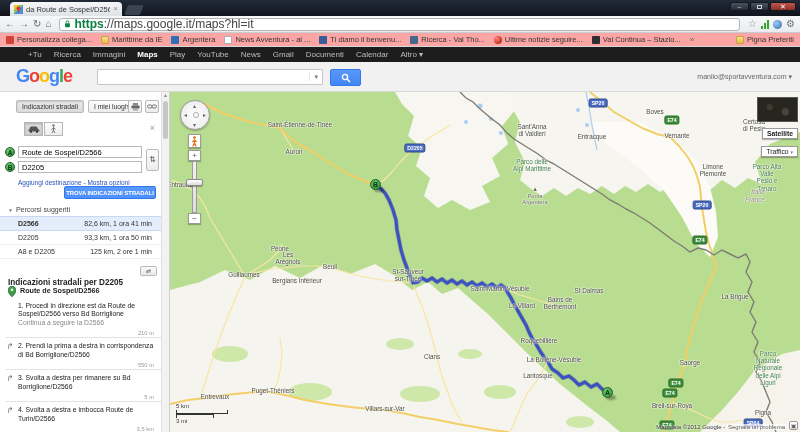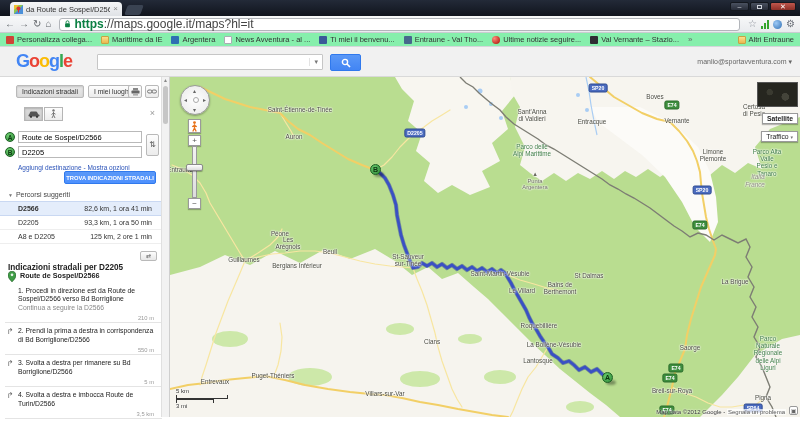--- a/index.html
+++ b/index.html
@@ -28,21 +28,21 @@
   .lock{width:7px;height:8px;flex:0 0 auto;}
   .url{font-size:12px;white-space:nowrap;overflow:hidden;}
   .url .scheme{color:#0b8043;font-weight:bold;}
   .url .rest{color:#444;}
   .ext-bars{display:flex;align-items:flex-end;gap:1px;height:9px;}
   .ext-bars i{display:block;width:2px;background:#34a62c;}
   .ext-blue{width:9px;height:9px;border-radius:50%;background:radial-gradient(circle at 35% 35%,#9cc8f5,#2f6fb3);}
   .star{font-size:10px;color:#8a8f98;line-height:1;}
   .gear{font-size:10px;color:#6a6f78;line-height:1;}
 
-  #bookmarksbar{height:14px;background:#86efac;border-bottom:1px solid #d4d6da;
+  #bookmarksbar{height:14px;background:#fca5a5;border-bottom:1px solid #d4d6da;
     display:flex;align-items:center;padding:0 6px;gap:9px;font-size:7.5px;color:#333;white-space:nowrap;}
   .bm{display:flex;align-items:center;gap:3px;}
   .bmi{width:8px;height:8px;border-radius:1px;display:inline-block;position:relative;flex:0 0 auto;
     font-size:6px;color:#fff;text-align:center;line-height:8px;font-weight:bold;}
   .m-red{background:#cf4437;}
   .folder{background:linear-gradient(#fbe08b,#e9b84f);border:1px solid #c9a244;}
   .translator{background:#2f6fb3;}
   .page{background:#fff;border:1px solid #a9adb3;}
   .facebook{background:#3a5a98;}
   .mountain{background:#46688c;}
@@ -224,43 +224,56 @@
         <div class="bm">
           <span class="bmi translator"></span>
           <span>Argentera</span>
         </div>
         <div class="bm">
           <span class="bmi page"></span>
           <span>News Avventura - al ...</span>
         </div>
         <div class="bm">
           <span class="bmi facebook"></span>
-          <span>Ti miei il benvenu...</span>
+          <span>Ti diamo il benvenu...</span>
         </div>
         <div class="bm">
           <span class="bmi mountain"></span>
-          <span>Entraune - Val Tho...</span>
+          <span>Ricerca - Val Tho...</span>
         </div>
         <div class="bm">
           <span class="bmi red-ball"></span>
           <span>Ultime notizie seguire...</span>
         </div>
         <div class="bm">
           <span class="bmi v-dark"></span>
-          <span>Val Vernante – Stazio...</span>
+          <span>Val Continua – Stazio...</span>
         </div>
       </div>
     <span class="bm-overflow">»</span>
     <span class="bm-spacer"></span>
     <div class="bm">
       <span class="bmi folder"></span>
-      <span>Altri Entraune</span>
+      <span>Pigna Preferiti</span>
     </div>
   </div>
 
+  <div id="gbar">
+      <span class="gitem">+Tu</span>
+      <span class="gitem">Ricerca</span>
+      <span class="gitem">Immagini</span>
+      <span class="gitem active">Maps</span>
+      <span class="gitem">Play</span>
+      <span class="gitem">YouTube</span>
+      <span class="gitem">News</span>
+      <span class="gitem">Gmail</span>
+      <span class="gitem">Documenti</span>
+      <span class="gitem">Calendar</span>
+      <span class="gitem">Altro ▾</span>
+    </div>
 
   <div id="gheader">
     <div class="glogo"><span>G</span><span>o</span><span>o</span><span>g</span><span>l</span><span>e</span></div>
     <div class="gsearch">
       <input value="" style="">
       <span class="caret">▾</span>
     </div>
     <div class="gbtn">
       <svg width="10" height="10" viewBox="0 0 10 10">
         <circle cx="4" cy="4" r="2.6" fill="none" stroke="#fff" stroke-width="1.4"></circle>

